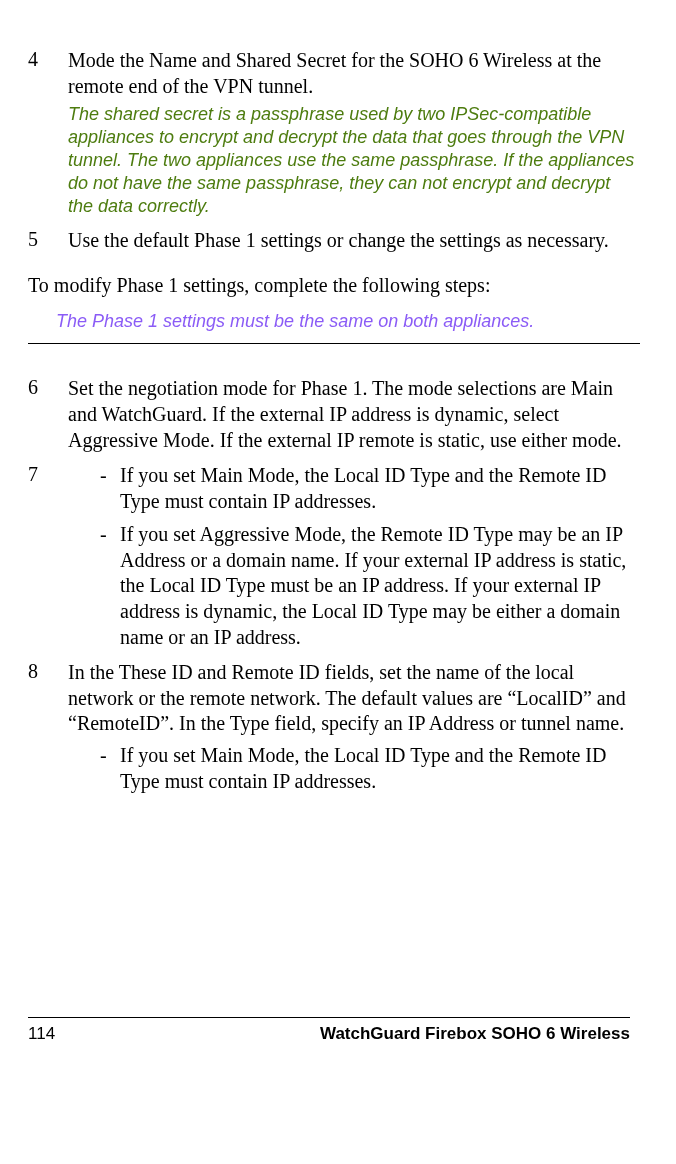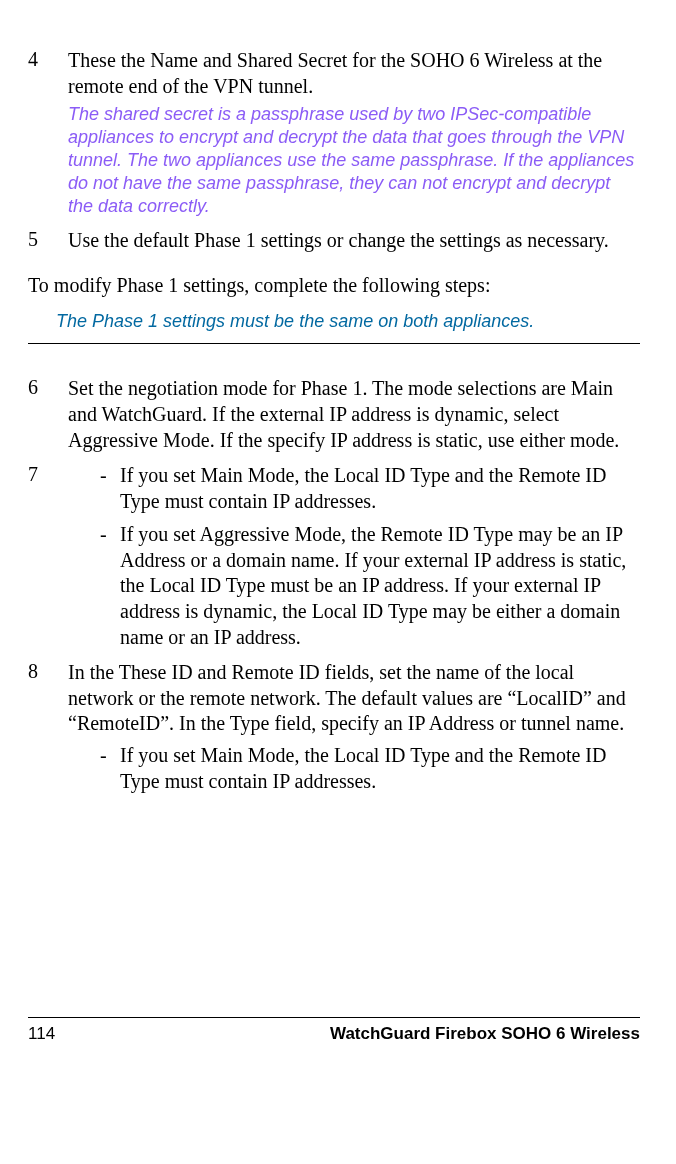--- a/index.html
+++ b/index.html
@@ -38,21 +38,21 @@
     left: 0;
     top: 0;
     width: 28px;
     font-size: 20px;
   }
   .italic-note {
     font-family: "Trebuchet MS", "Lucida Sans", Verdana, sans-serif;
     font-style: italic;
     font-size: 18px;
     line-height: 1.28;
-    color: #8b5cf6;
+    color: #4d7c0f;
     margin-top: 4px;
     margin-bottom: 6px;
     display: block;
   }
   .plain-para {
     font-size: 20px;
     line-height: 1.3;
     margin: 18px 0 12px 0;
   }
   .note-block {
@@ -75,21 +75,21 @@
   .note-rule {
     flex: 1 1 auto;
     border-top: 1px solid #000;
     height: 0;
   }
   .note-body {
     font-family: "Trebuchet MS", "Lucida Sans", Verdana, sans-serif;
     font-style: italic;
     font-size: 18px;
     line-height: 1.3;
-    color: #0369a1;
+    color: #8b5cf6;
     padding-left: 28px;
     margin-bottom: 8px;
   }
   .note-bottom-rule {
     border-top: 1px solid #000;
     height: 0;
     margin-top: 10px;
   }
   ul.dash {
     list-style: none;
@@ -106,21 +106,21 @@
   ul.dash > li::before {
     content: "-";
     position: absolute;
     left: 0;
     top: 0;
   }
   b { font-weight: 400; }
   .footer {
     position: absolute;
     left: 28px;
-    right: 36px;
+    right: 46px;
     bottom: 120px;
   }
   .footer-rule {
     border-top: 1px solid #000;
     height: 0;
     margin-bottom: 6px;
   }
   .footer-row {
     display: flex;
     justify-content: space-between;
@@ -134,21 +134,21 @@
 </head>
 <body>
 
 <div class="page">
 
   <ol class="steps">
 
     <li>
       <span class="num">4</span>
       <span class="body-text">
-        <span>These the </span><b>Name</b><span> and </span><b>Shared Secret</b><span> for the SOHO 6 Wireless at the remote end of the VPN tunnel.</span>
+        <span>Mode the </span><b>Name</b><span> and </span><b>Shared Secret</b><span> for the SOHO 6 Wireless at the remote end of the VPN tunnel.</span>
       </span>
       <span class="italic-note">The shared secret is a passphrase used by two IPSec-compatible appliances to encrypt and decrypt the data that goes through the VPN tunnel. The two appliances use the same passphrase. If the appliances do not have the same passphrase, they can not encrypt and decrypt the data correctly.</span>
     </li>
 
     <li>
       <span class="num">5</span>
       <span class="body-text">
         <span>Use the default </span><b>Phase 1</b><span> settings or change the settings as necessary.</span>
       </span>
     </li>
@@ -161,21 +161,21 @@
     <div class="note-bottom-rule"></div>
   </div>
 
   <div class="gap-after-note"></div>
 
   <ol class="steps">
 
     <li>
       <span class="num">6</span>
       <span class="body-text">
-        <span>Set the negotiation mode for Phase 1. The mode selections are </span><b>Main</b><span> and </span><b>WatchGuard</b><span>. If the external IP address is dynamic, select </span><b>Aggressive Mode</b><span>. If the specify IP address is static, use either mode.</span>
+        <span>Set the negotiation mode for Phase 1. The mode selections are </span><b>Main</b><span> and </span><b>WatchGuard</b><span>. If the external IP address is dynamic, select </span><b>Aggressive Mode</b><span>. If the external IP remote is static, use either mode.</span>
       </span>
     </li>
 
     <li>
       <span class="num">7</span>
       <ul class="dash">
         <li>
           <span>If you set </span><b>Main Mode</b><span>, the </span><b>Local ID Type</b><span> and the </span><b>Remote ID Type</b><span> must contain IP addresses.</span>
         </li>
         <li>

